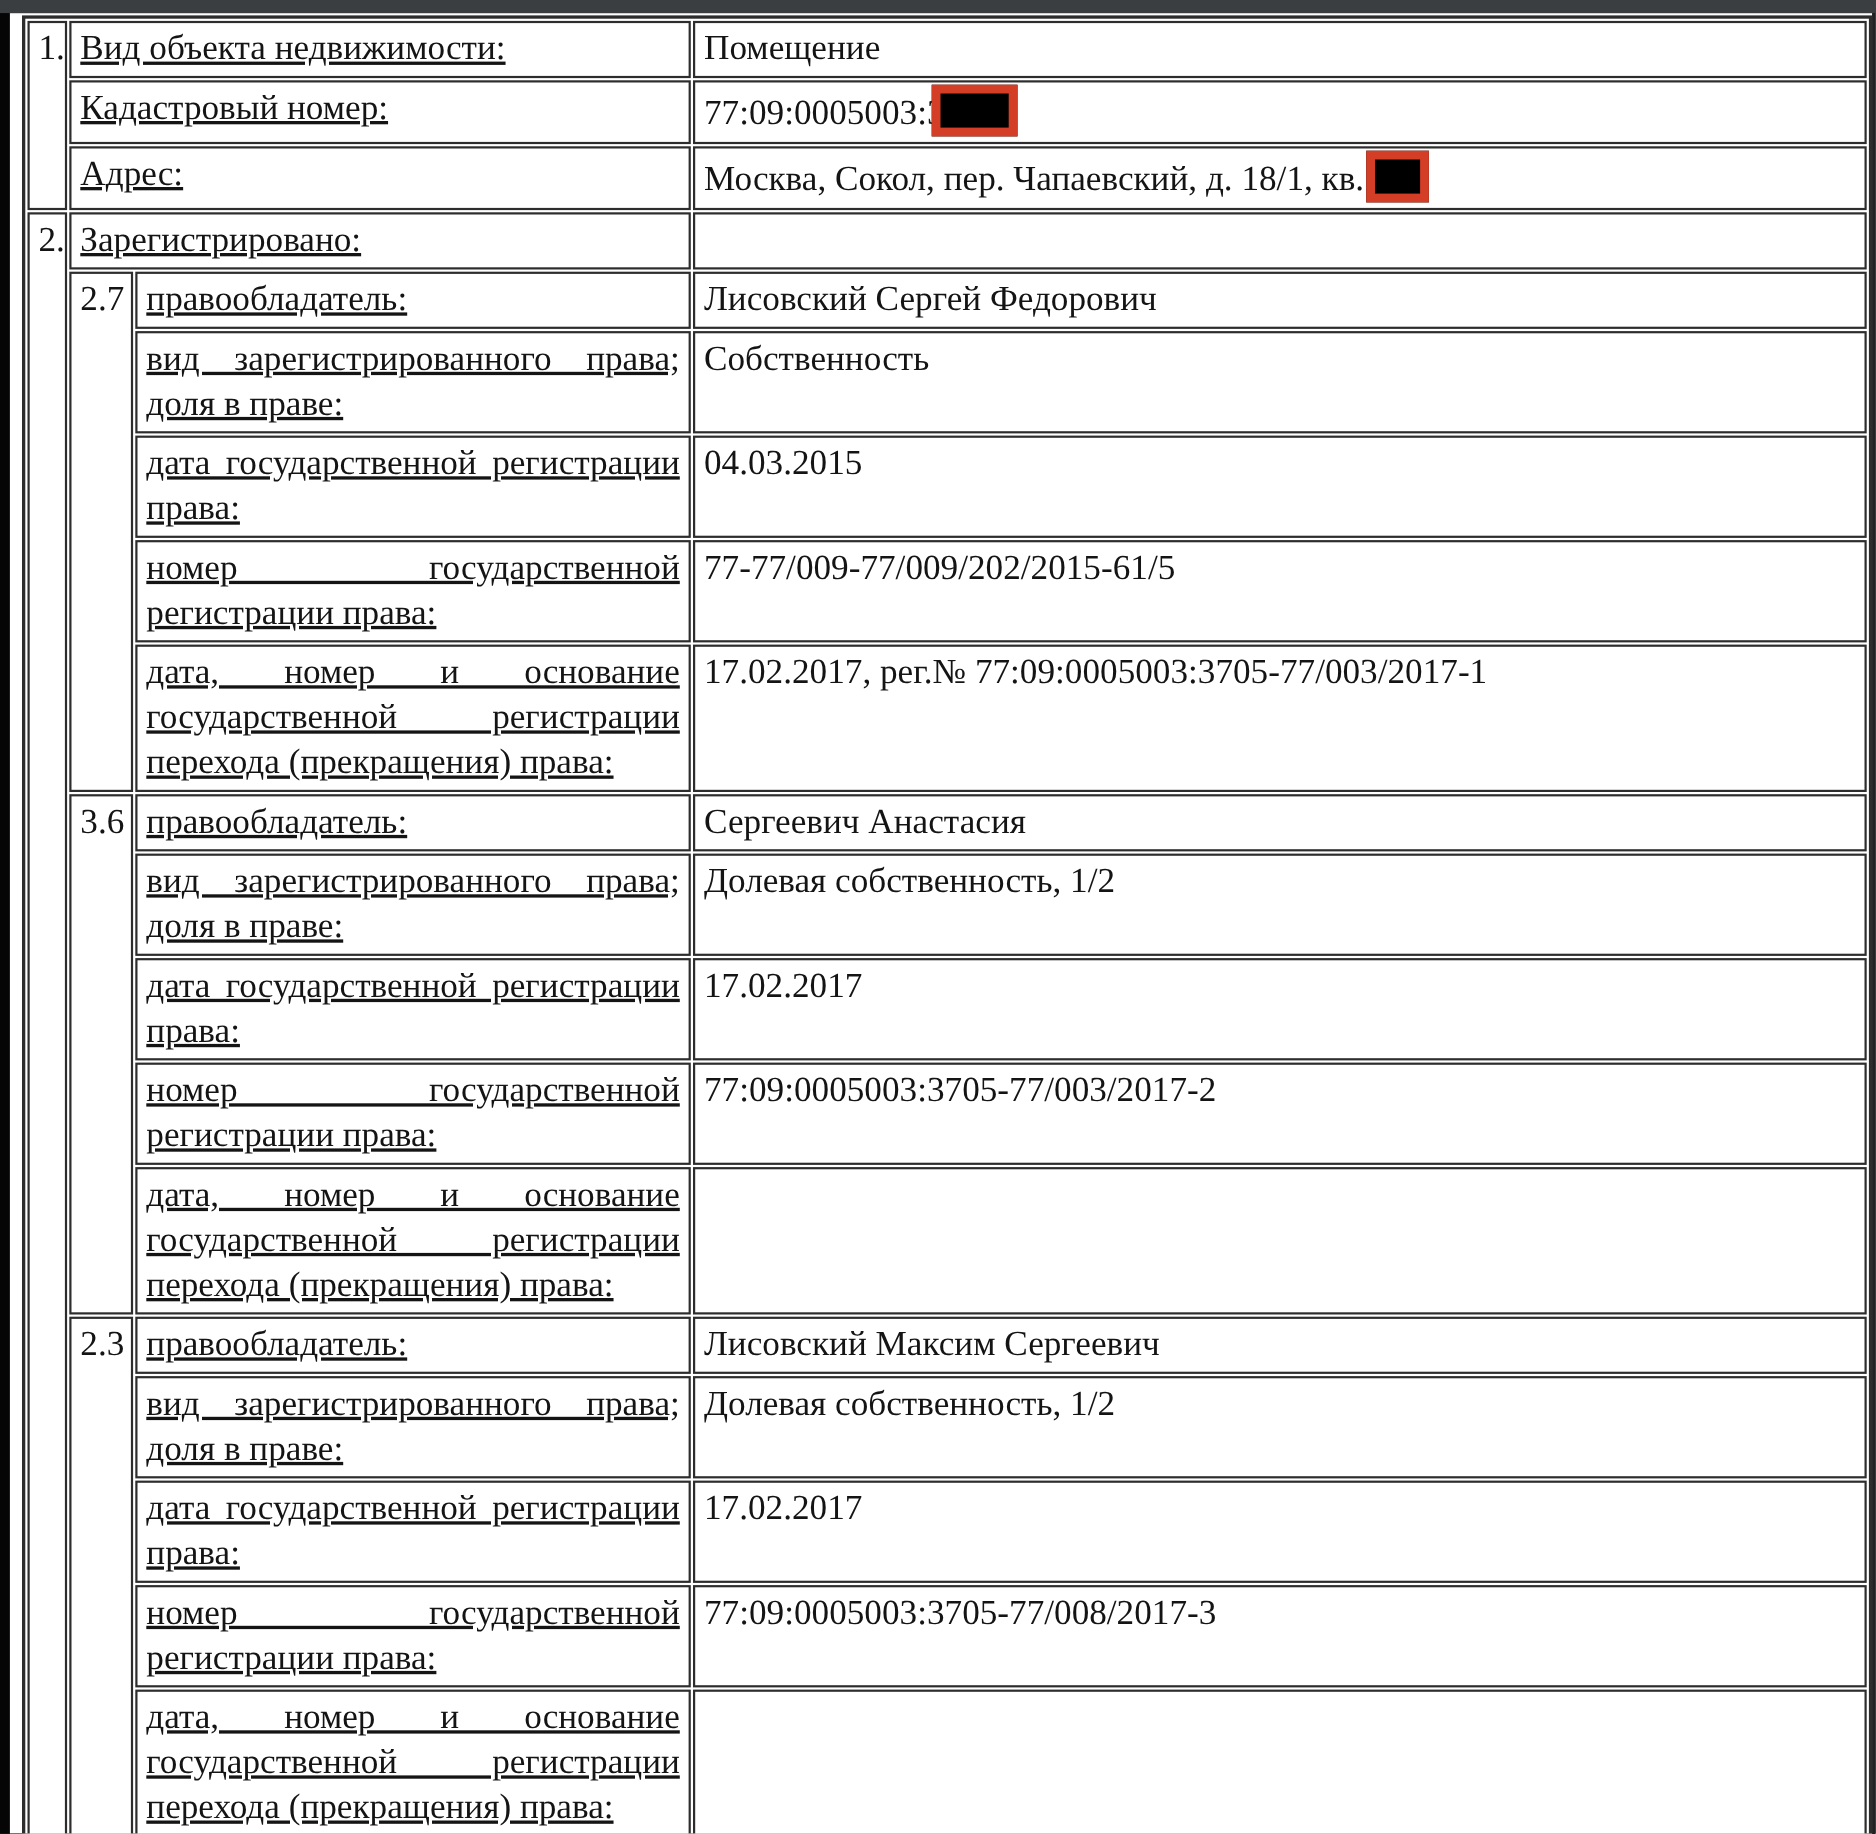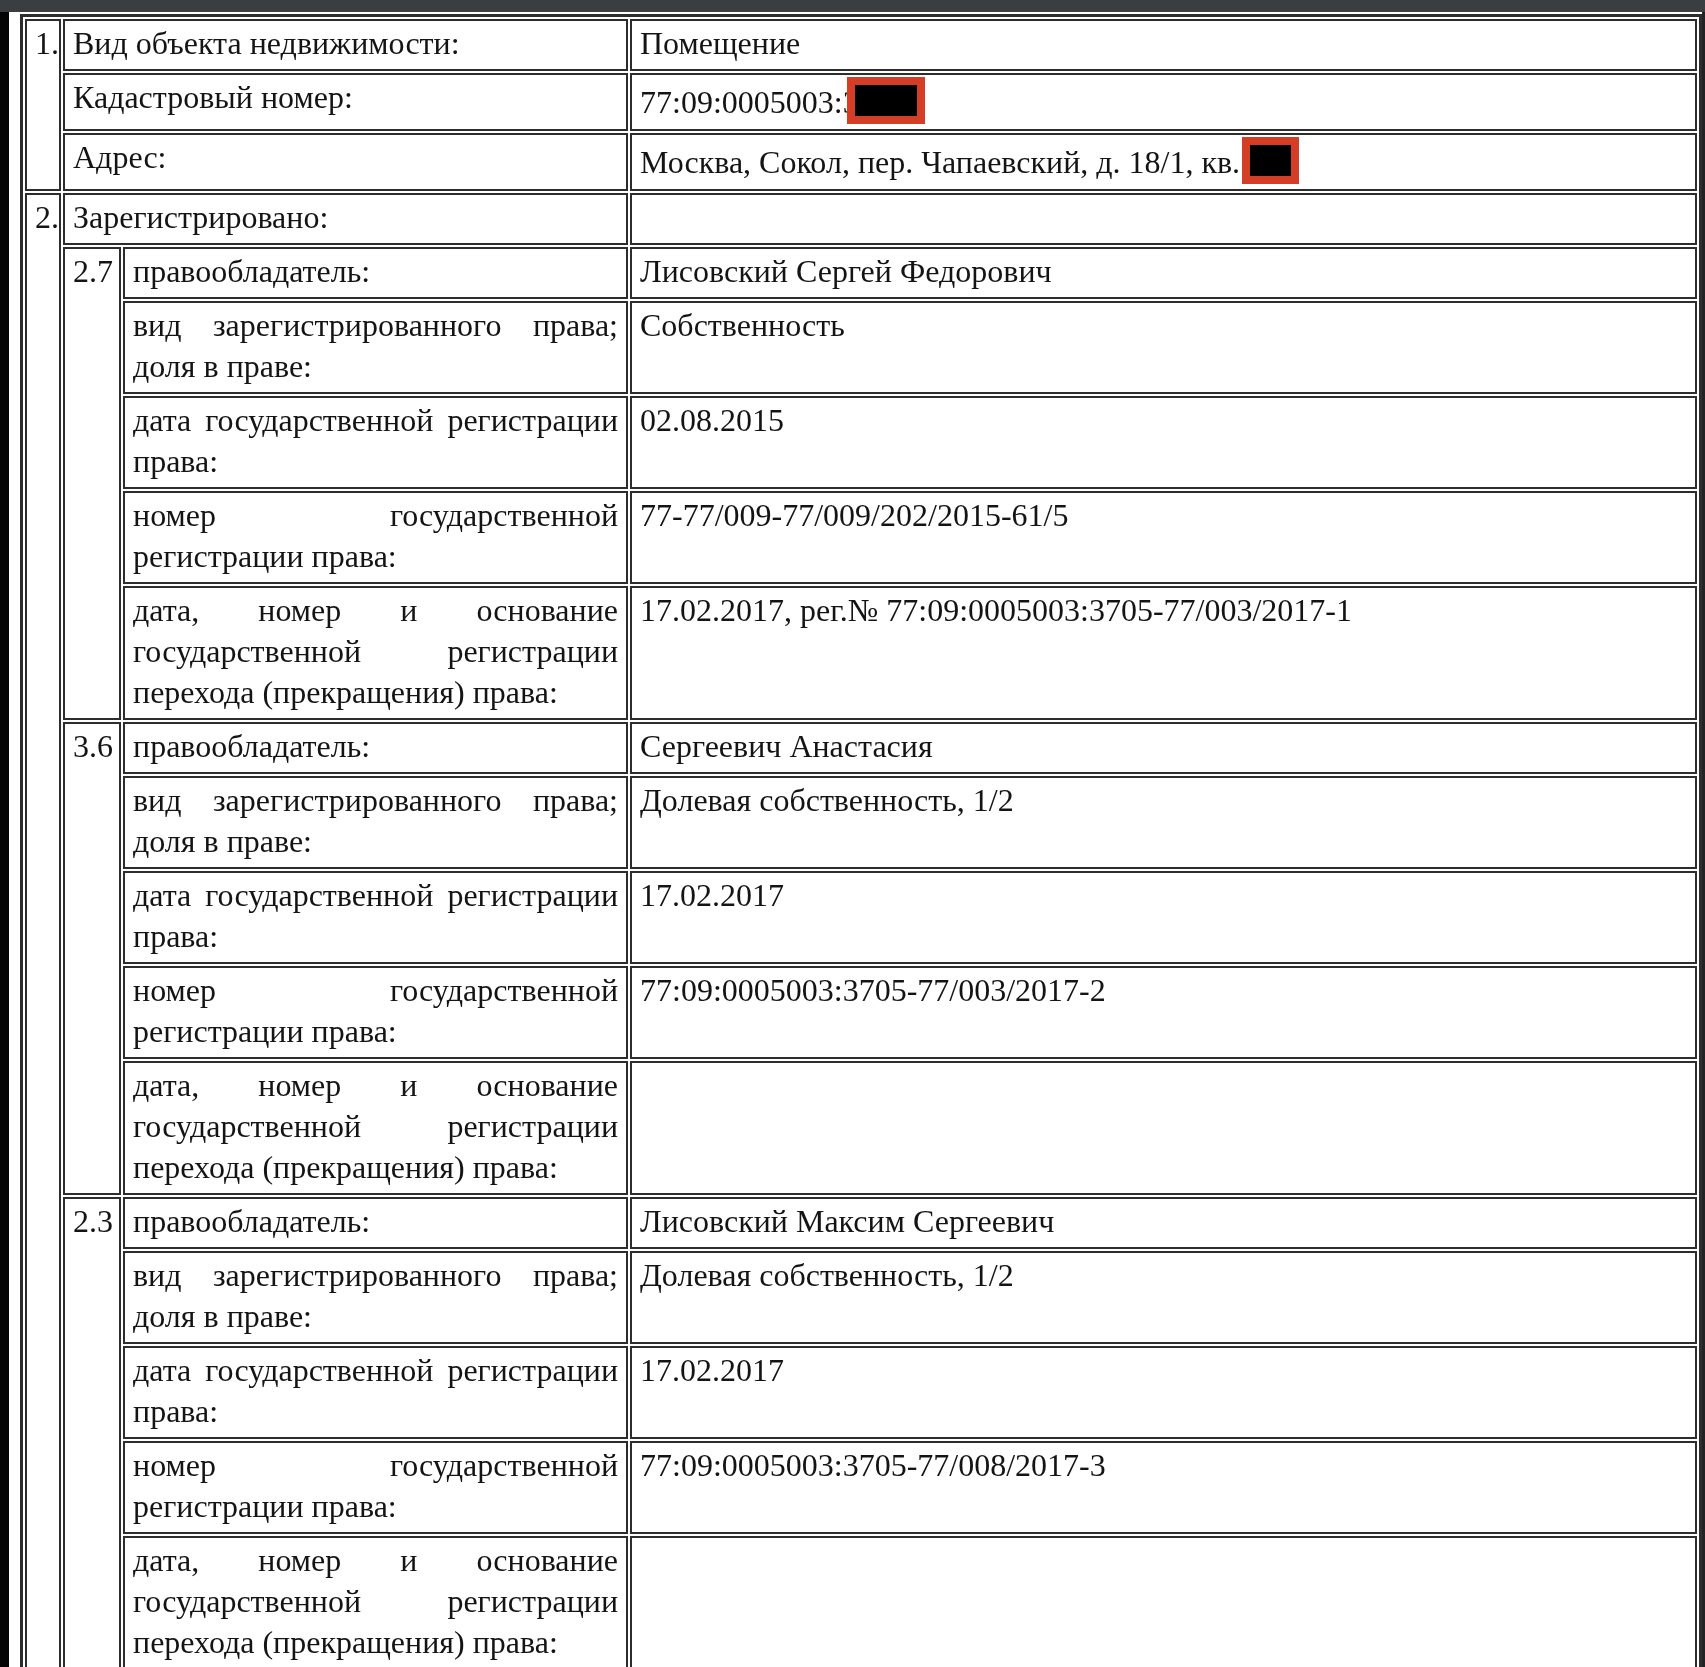--- a/index.html
+++ b/index.html
@@ -57,21 +57,21 @@
     line-height: 41px;
   }
   table.doc td {
     border: 2px solid var(--border);
     background: var(--page);
     vertical-align: top;
     padding: 2px 8px 5px 8px;
     overflow: hidden;
   }
   td.num   { padding-left: 5px; padding-right: 2px; }
-  td.label { text-align: justify; }
+  td.label { text-align: justify; text-decoration: underline; }
   td.value { padding-left: 9px; white-space: nowrap; }
   
   .h-r1 { height: 46px; }
   .h-r2 { height: 54px; }
   .h-r3 { height: 54px; }
   .h-r4 { height: 58px; }
   .h-one   { height: 52px; }
   .h-two   { height: 90px; }
   .h-three { height: 132px; }
   .redact {
@@ -125,21 +125,21 @@
           <td class="num h-one" rowspan="5">2.7</td>
           <td class="label">правообладатель:</td>
           <td class="value">Лисовский Сергей Федорович</td>
         </tr>
         <tr>
           <td class="label h-two">вид зарегистрированного права; доля в праве:</td>
           <td class="value">Собственность</td>
         </tr>
         <tr>
           <td class="label h-two">дата государственной регистрации права:</td>
-          <td class="value">02.08.2015</td>
+          <td class="value">04.03.2015</td>
         </tr>
         <tr>
           <td class="label h-two">номер государственной регистрации права:</td>
           <td class="value">77-77/009-77/009/202/2015-61/5</td>
         </tr>
         <tr>
           <td class="label h-three">дата, номер и основание государственной регистрации перехода (прекращения) права:</td>
           <td class="value">17.02.2017, рег.№ 77:09:0005003:3705-77/003/2017-1</td>
         </tr>
 

